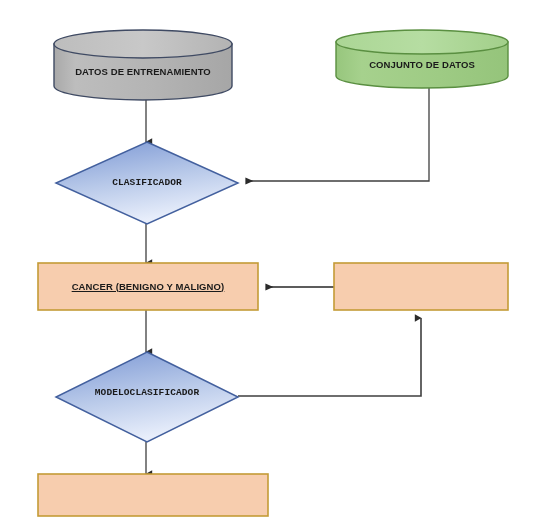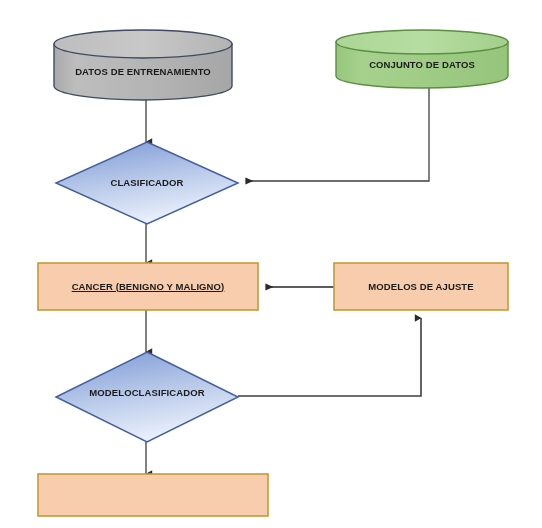--- a/index.html
+++ b/index.html
@@ -33,21 +33,21 @@
     text-align: center;
     font-family: "Liberation Sans", sans-serif;
     font-weight: bold;
     color: #1a1a1a;
     pointer-events: none;
     line-height: 1.25;
     letter-spacing: 0.1px;
   }
   .lbl-cyl { font-size: 9.5px; }
   .lbl-box { font-size: 9.5px; }
-  .lbl-dia { font-size: 9.5px; }
+  .lbl-dia { font-size: 9.5px; font-family: Liberation Mono, monospace; }
   .hit {
     position: absolute;
     background: transparent;
   }
 </style>
 </head>
 <body>
 
 <div id="canvas">
 
@@ -155,21 +155,20 @@
   </svg>
 
   <div class="node-label lbl-cyl" style="left:54px; top:44px; width:178px; height:56px;">DATOS DE ENTRENAMIENTO</div>
 
   <div class="node-label lbl-cyl" style="left:336px; top:42px; width:172px; height:46px;">CONJUNTO DE DATOS</div>
 
   <div class="node-label lbl-dia" style="left:56px; top:160px; width:182px; height:46px;">CLASIFICADOR</div>
 
   <div class="node-label lbl-box" style="left:38px; top:263px; width:220px; height:47px;text-decoration:underline;">CANCER (BENIGNO Y MALIGNO)</div>
 
-  <div class="node-label lbl-box" style="left:334px; top:263px; width:174px; height:47px;">MODELOS DE AJUSTE</div>
 
   <div class="node-label lbl-dia" style="left:56px; top:370px; width:182px; height:46px; flex-direction:row;">
     <span>MODELO</span>
     <span>CLASIFICADOR</span>
   </div>
 
 
   <div class="hit" style="left:54px; top:30px; width:178px; height:70px;"></div>
   <div class="hit" style="left:336px; top:30px; width:172px; height:58px;"></div>
   <div class="hit" style="left:56px; top:142px; width:182px; height:82px;"></div>

